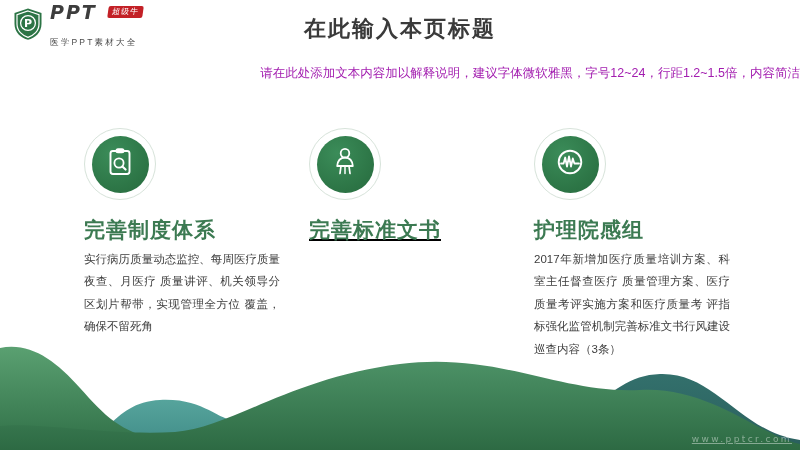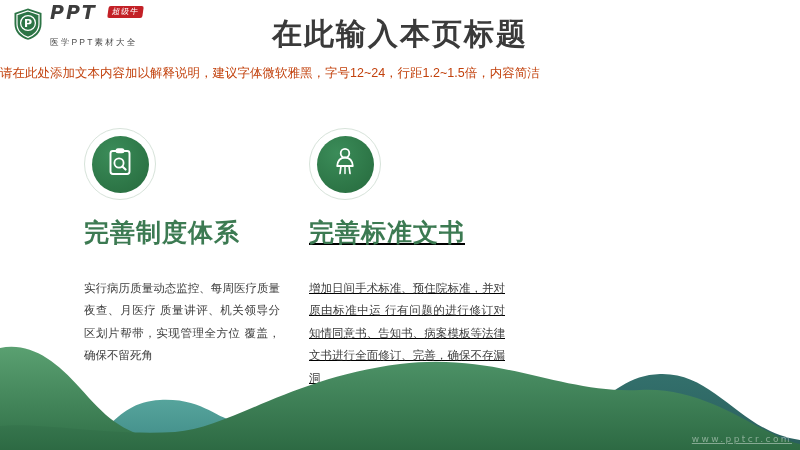--- a/index.html
+++ b/index.html
@@ -77,33 +77,33 @@
     white-space: nowrap;
   }
 
   
   #page-title {
     position: absolute;
     top: 14px;
     left: 0;
     width: 800px;
     text-align: center;
-    font-size: 30px;
+    font-size: 22px;
     font-weight: bold;
     color: #3a3a3a;
     letter-spacing: 2px;
   }
   #subtitle {
     position: absolute;
     top: 62px;
     left: 0;
     width: 800px;
-    text-align: left;
+    text-align: right;
     font-size: 12.5px;
-    color: #c2410c;
+    color: #a21caf;
     line-height: 1.85;
   }
   #subtitle .line {
     display: block;
   }
 
   
   #columns {
     position: absolute;
     top: 128px;
@@ -135,27 +135,27 @@
     height: 57px;
     border-radius: 50%;
     background: radial-gradient(circle at 35% 30%, #3b8c59 0%, #2c7445 70%, #286a3f 100%);
     display: flex;
     align-items: center;
     justify-content: center;
   }
   .col-heading {
     margin-top: 16px;
     margin-left: 14px;
-    font-size: 25px;
+    font-size: 21px;
     font-weight: bold;
     color: #3c7a52;
     letter-spacing: 1px;
   }
   .col-body {
-    margin-top: 28px;
+    margin-top: 4px;
     margin-left: 14px;
     width: 196px;
     font-size: 11.5px;
     line-height: 1.95;
     color: #3d3d3d;
     text-align: justify;
   }
 
   
   #waves {
@@ -233,23 +233,36 @@
               <path d="M14 10.6 C9.2 10.6 6.6 14 6.2 19 L21.8 19 C21.4 14 18.8 10.6 14 10.6 Z" fill="none" stroke="#ffffff" stroke-width="1.8" stroke-linejoin="round"></path>
               <line x1="6.2" y1="19" x2="21.8" y2="19" stroke="#ffffff" stroke-width="1.7"></line>
               <line x1="10" y1="19" x2="9" y2="26.5" stroke="#ffffff" stroke-width="1.7" stroke-linecap="round"></line>
               <line x1="18" y1="19" x2="19" y2="26.5" stroke="#ffffff" stroke-width="1.7" stroke-linecap="round"></line>
               <line x1="14" y1="19" x2="14" y2="26.5" stroke="#ffffff" stroke-width="1.5" stroke-linecap="round"></line>
             </svg>
           </span>
         </div>
       </div>
       <div class="col-heading">完善标准文书</div>
-      <div class="col-body">增加日间手术标准、预住院标准，并对原由标准中运 行有问题的进行修订对知情同意书、告知书、病案模板等法律文书进行全面修订、完善，确保不存漏洞</div>
-    </div>
-
+    </div>
+
+    <div class="column col-2">
+      <div class="icon-ring">
+        <div class="icon-circle">
+          <span>
+            <svg width="30" height="30" viewBox="0 0 30 30">
+              <circle cx="15" cy="15" r="11.3" fill="none" stroke="#ffffff" stroke-width="1.9"></circle>
+              <polyline points="6,16.5 8.6,16.5 10.2,10.5 12,19.5 14,9.5 16,19.5 17.8,11.5 19.4,16.5 24,16.5" fill="none" stroke="#ffffff" stroke-width="1.8" stroke-linecap="round" stroke-linejoin="round"></polyline>
+            </svg>
+          </span>
+        </div>
+      </div>
+      <div class="col-heading">护理院感组</div>
+      <div class="col-body">2017年新增加医疗质量培训方案、科室主任督查医疗 质量管理方案、医疗质量考评实施方案和医疗质量考 评指标强化监管机制完善标准文书行风建设巡查内容（3条）</div>
+    </div>
 
   </div>
 
   <div id="waves">
     <svg width="800" height="110" viewBox="0 0 800 110" preserveAspectRatio="none">
       <defs>
         <linearGradient id="gTeal" x1="0" y1="0" x2="0" y2="1">
           <stop offset="0%" stop-color="#56a49c"></stop>
           <stop offset="100%" stop-color="#3f8a86"></stop>
         </linearGradient>

